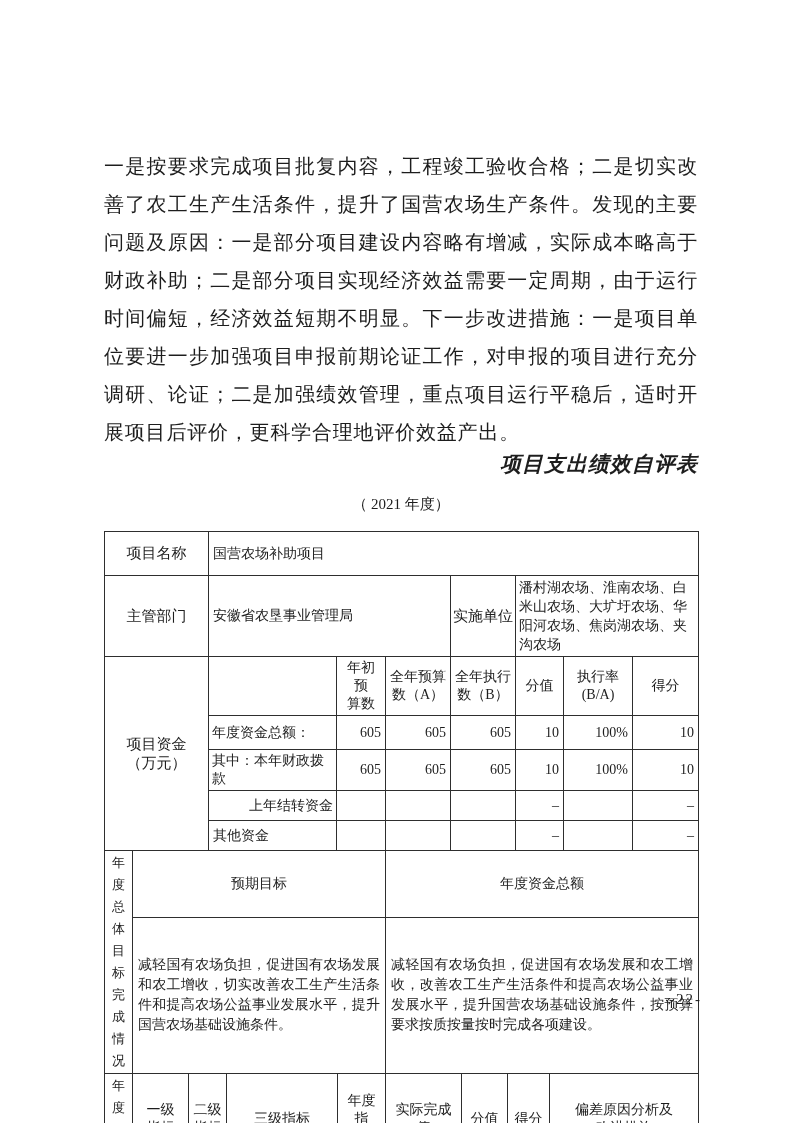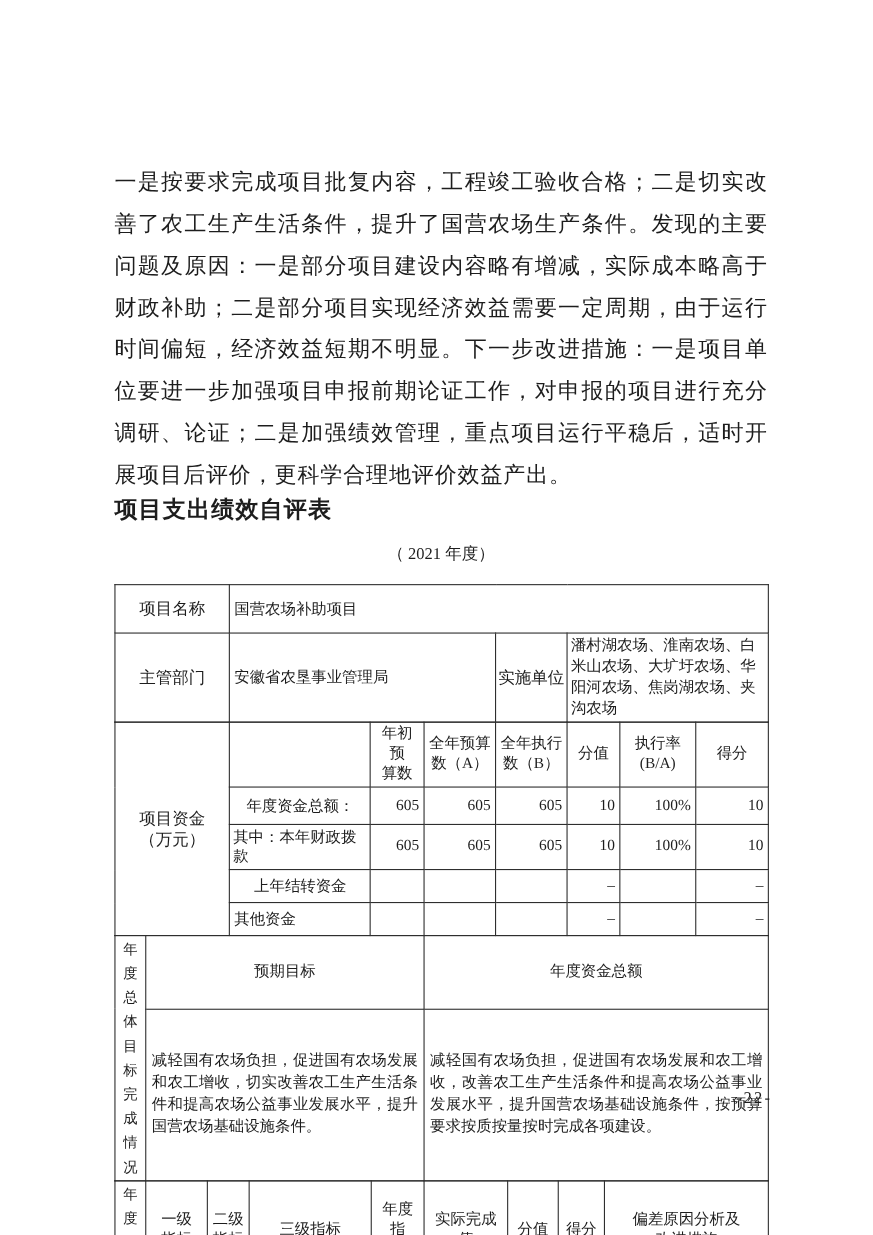--- a/index.html
+++ b/index.html
@@ -8,37 +8,37 @@
     position:relative; width:794px; height:1123px; background:#fff;
     font-family:"Liberation Serif","DejaVu Serif",serif; color:#1d1d1d;
     overflow:hidden;
   }
   .content { position:absolute; left:104px; top:147px; width:594px; }
   .body-paragraph {
     margin:0; font-size:20px; line-height:38px; text-align:justify;
     letter-spacing:0.8px;
   }
   .table-title {
-    margin:0; text-align:left; font-family:"Liberation Sans","DejaVu Sans",sans-serif;
-    font-weight:bold; font-size:21px; line-height:26px; letter-spacing:1px;
+    margin:0; text-align:right; font-family:"Liberation Sans","DejaVu Sans",sans-serif;
+    font-weight:bold; font-size:21px; line-height:26px; letter-spacing:1px;font-style:italic;
   }
   .table-subtitle { margin:16px; text-align:center; font-size:15px; line-height:22px; }
   table.sec {
     border-collapse:collapse; table-layout:fixed; width:594px;
   }
   table.sec.first { margin-top:8px; }
   table.sec.next { margin-top:-1px; }
   td {
     border:1px solid #2e2e2e; font-size:14px; padding:2px 4px;
     vertical-align:middle; overflow:hidden;
   }
   .lbl { text-align:center; font-size:15px; }
   .c { }
   .l { text-align:left; }
-  .r { text-align:center; }
+  .r { text-align:right; }
   .pre { white-space:pre-line; }
   .wrapcell { line-height:19px; font-size:14px; text-align:left; }
   .goaltxt { line-height:20px; font-size:14px; text-align:justify; padding:3px 5px; }
   .vlabel { font-size:13px; line-height:22px; text-align:center; padding:1px; }
   .hdr { text-align:center; font-size:14px; line-height:18px; }
   .num { text-align:right; font-size:14px; }
   .page-number {
     position:absolute; right:92px; top:991px; font-size:15px; letter-spacing:2px;
     font-family:"Liberation Serif","DejaVu Serif",serif;
   }
@@ -96,21 +96,21 @@
         <td class="hdr pre">全年预算
 数（A）</td>
         <td class="hdr pre">全年执行
 数（B）</td>
         <td class="hdr pre">分值</td>
         <td class="hdr pre">执行率
 (B/A)</td>
         <td class="hdr pre">得分</td>
       </tr>
       <tr style="height:34px">
-        <td class="l" style="padding-left:15px">年度资金总额：</td>
+        <td class="l" style="padding-left:3px">年度资金总额：</td>
         <td class="num">605</td>
         <td class="num">605</td>
         <td class="num">605</td>
         <td class="num">10</td>
         <td class="num">100%</td>
         <td class="num">10</td>
       </tr>
       <tr style="height:35px">
         <td class="l" style="padding:2px 1px 2px 3px">其中：本年财政拨款</td>
         <td class="num">605</td>

